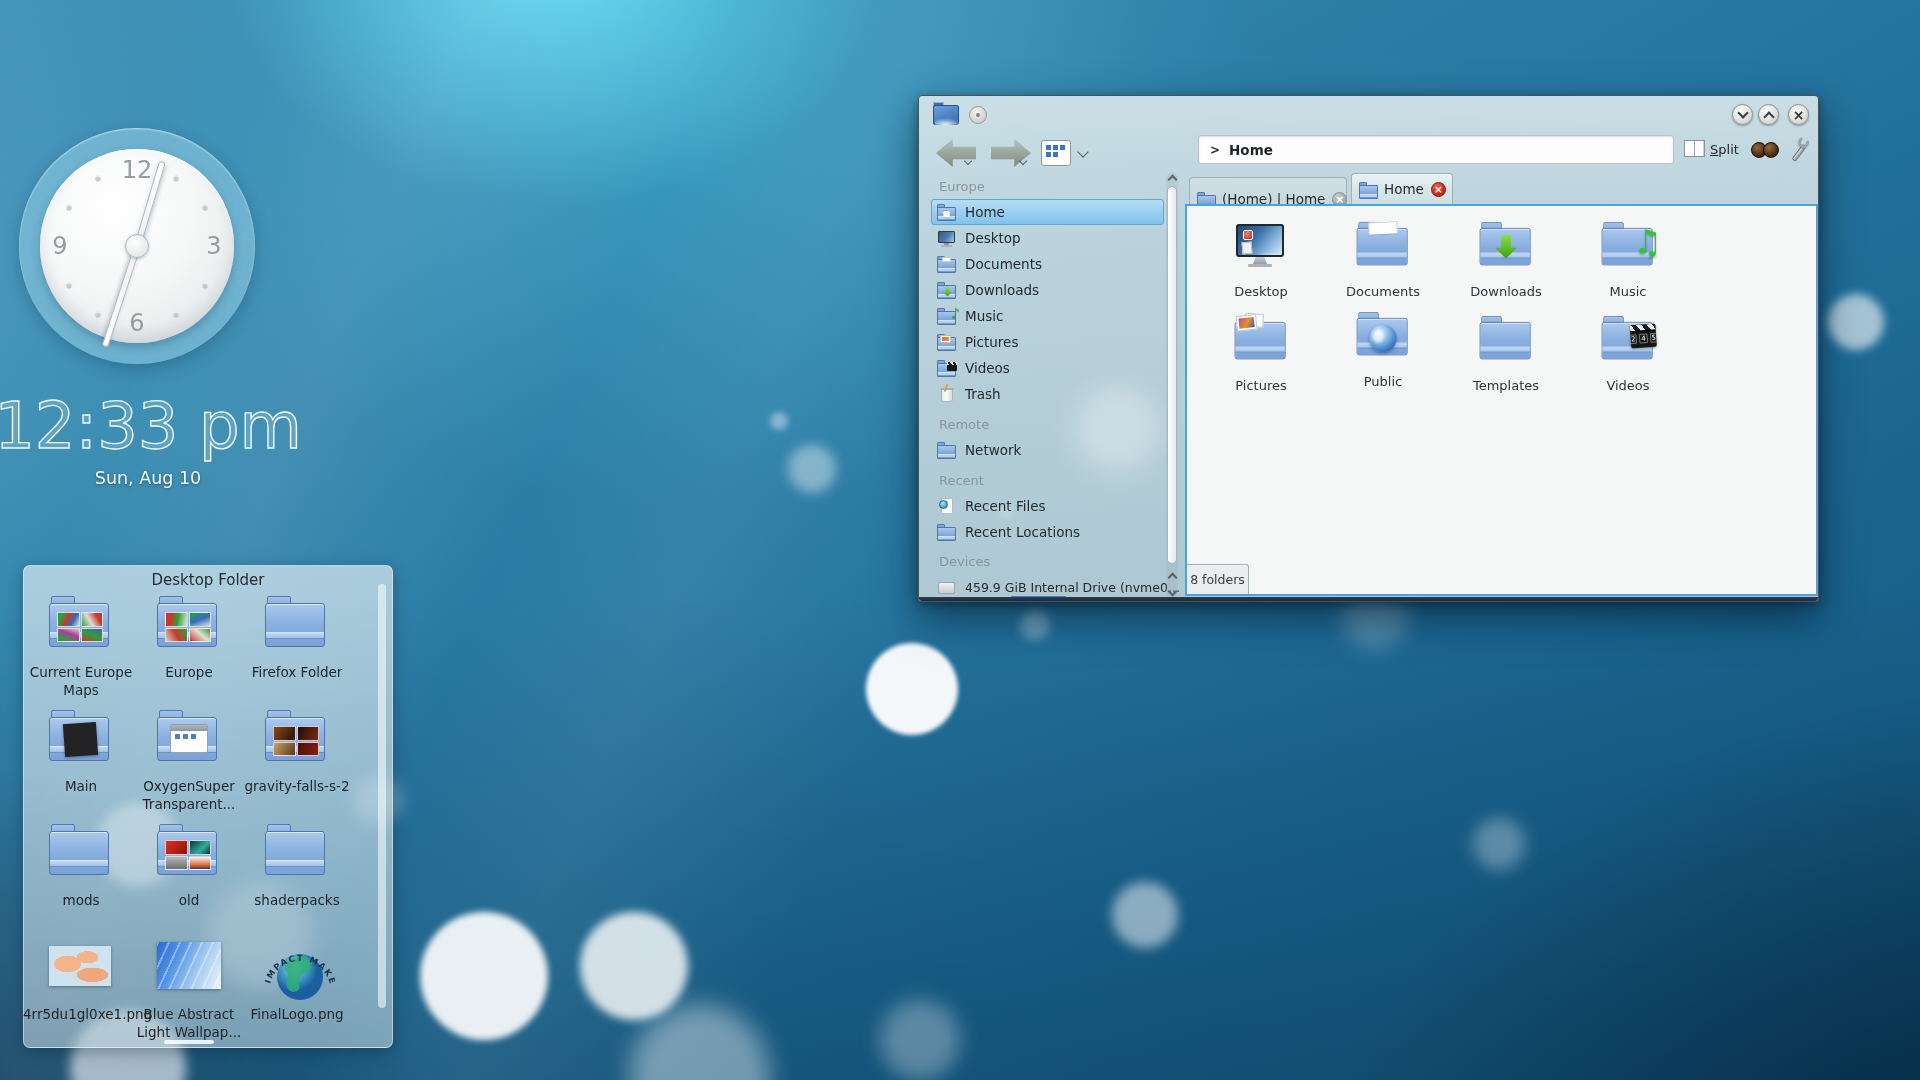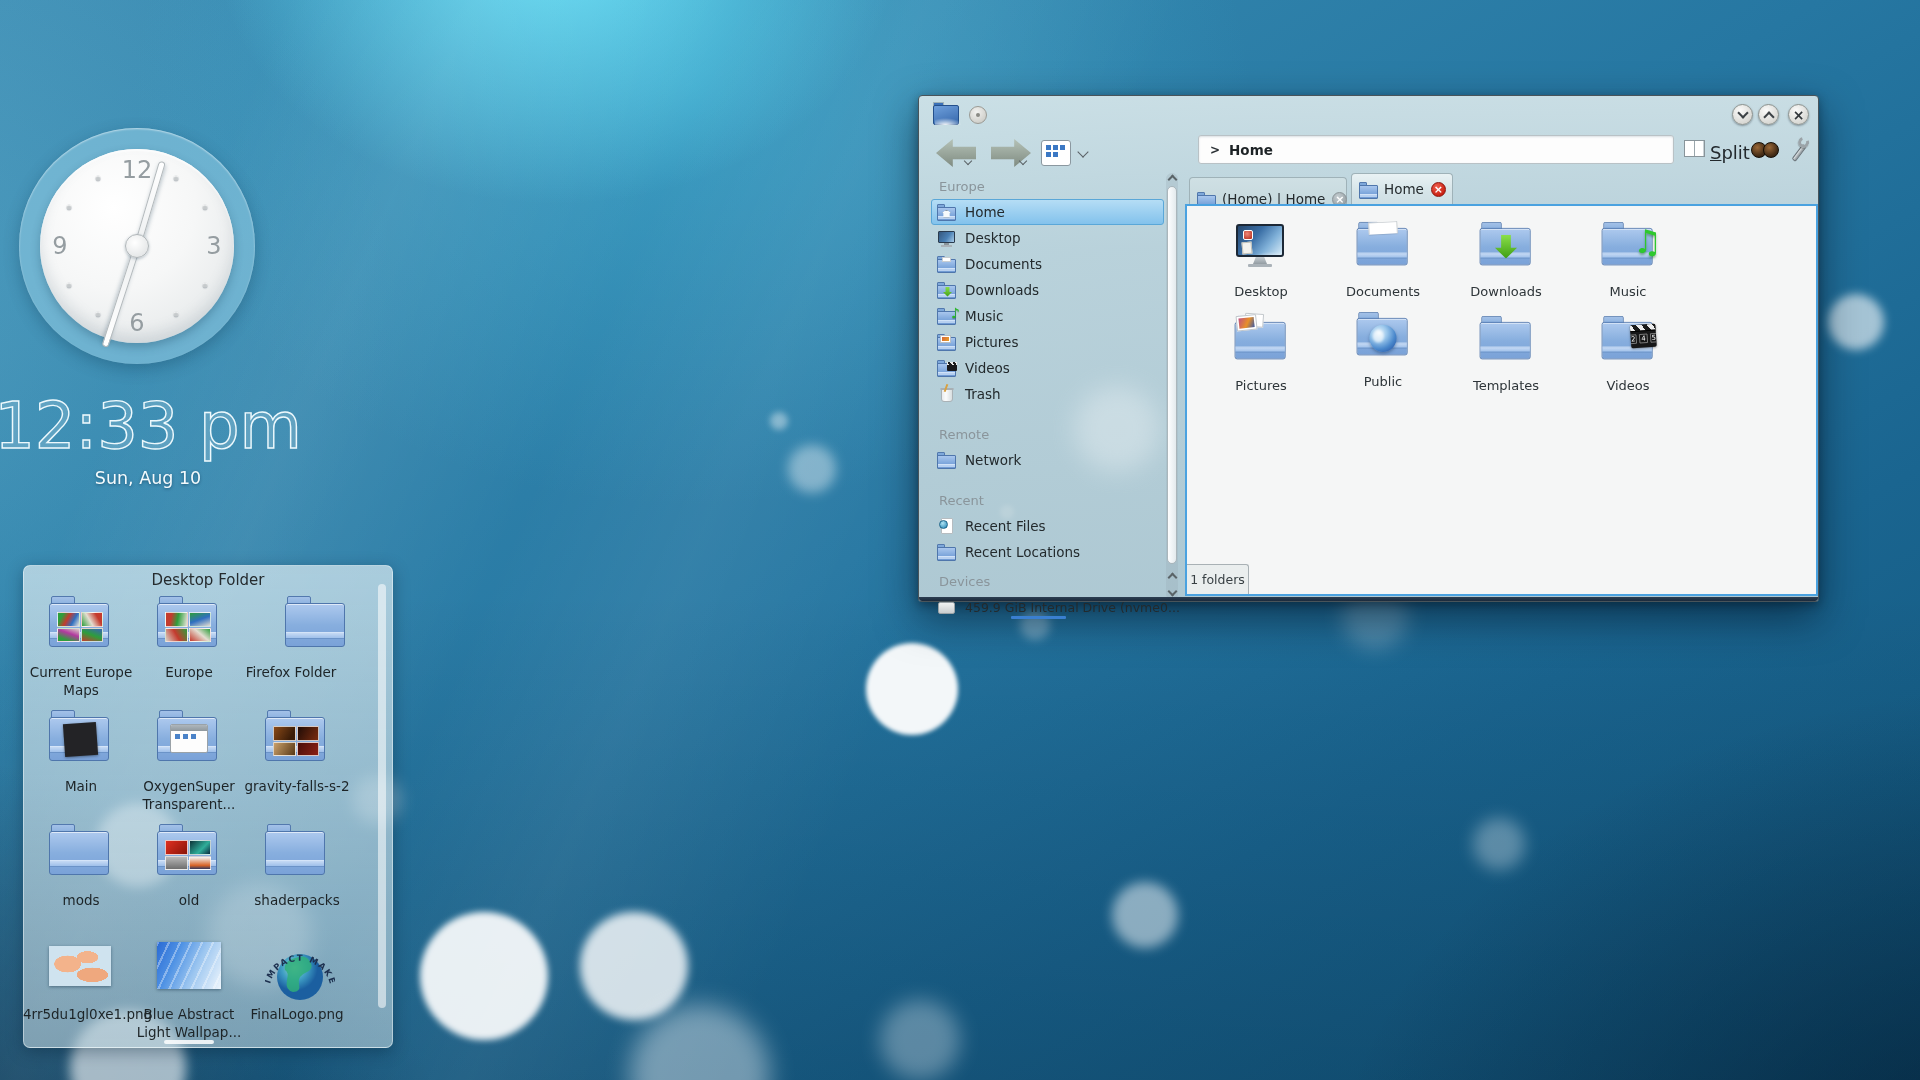--- a/index.html
+++ b/index.html
@@ -116,33 +116,33 @@
     border:1px solid #8b98a0; border-radius:3px; padding:4px 4px; display:flex; flex-wrap:wrap; gap:2px; align-content:flex-start;}
   .viewbtn i { width:5px; height:5px; background:#3b78c4; display:block; }
   .urlbar { position:absolute; left:279px; top:39px; width:476px; height:29px; background:#fdfdfd;
     border:1px solid #b9c2c6; border-radius:3px; box-shadow:inset 0 1px 2px rgba(120,140,150,.25);
     display:flex; align-items:center; }
   .urlbar .gt { font-size:12px; font-weight:bold; color:#2a3034; margin-left:11px; }
   .urlbar .crumb { font-size:13.5px; font-weight:bold; color:#1d2326; margin-left:9px; }
   .splitbox { position:absolute; left:765px; top:44px; width:21px; height:17px; background:#fff;
     border:1px solid #88949a; box-shadow:inset -1px 0 0 #c9d1d5; }
   .splitbox::after { content:''; position:absolute; left:9px; top:0; width:1px; height:100%; background:#9aa6ac; }
-  .splitlabel { position:absolute; left:791px; top:46px; font-size:18px; color:#23292d; }
+  .splitlabel { position:absolute; left:791px; top:46px; font-size:13px; color:#23292d; }
   .binoc { position:absolute; left:832px; top:44px; width:28px; height:19px; }
   .binoc::before, .binoc::after { content:''; position:absolute; top:2px; width:14px; height:14px; border-radius:50%;
     background:radial-gradient(circle at 38% 32%, #9a6838, #4a3018 60%, #201408); border:1px solid #150e06; }
   .binoc::before { left:0; } .binoc::after { right:0; }
   .wrench { position:absolute; left:868px; top:42px; width:26px; height:24px; transform:rotate(-15deg); }
   .wrench .hnd { position:absolute; left:2px; top:12px; width:19px; height:5px; background:linear-gradient(#e8ecee,#8a9196); border:1px solid #6a7278; border-radius:2px; transform:rotate(-38deg); }
   .wrench .hed { position:absolute; right:2px; top:0px; width:11px; height:11px; border:3.5px solid #9ba3a8; border-radius:50%; border-top-color:transparent; transform:rotate(40deg); box-shadow:0 1px 1px rgba(0,0,0,.25); }
 
   
   .places { position:absolute; left:12px; top:77px; width:233px; }
   .phead { margin:6px 0 0 8px; height:20px; font-size:13px; color:#8a959b; }
-  .phead.gap10 { margin-top:20px; } .phead.gap9 { margin-top:9px; }
+  .phead.gap10 { margin-top:10px; } .phead.gap9 { margin-top:9px; }
   .pitem { position:relative; height:26px; display:flex; align-items:center; font-size:13.5px; color:#232a2d; }
   .pitem.sel { background:linear-gradient(180deg,#b5ddf5,#83c2ec); border:1px solid #5aa7d8; border-radius:3px; }
   .pitem .pico { width:20px; height:19px; position:relative; margin-left:6px; flex:none; }
   .pitem.sel .pico { margin-left:5px; }
   .pitem span { margin-left:8px; white-space:nowrap; }
   .mfld { position:absolute; left:0; top:1px; width:19px; height:17px; }
   .mfld .t { position:absolute; left:0; top:0; width:8px; height:5px; background:#7ea8da; border:1px solid #5379ae; border-radius:1px 1px 0 0; }
   .mfld .b { position:absolute; left:0; top:3px; width:19px; height:14px; border-radius:1px;
     background:linear-gradient(180deg,#a9c7ee 0%,#7ea7dc 60%,#6f9ad2 100%); border:1px solid #4f76ac; }
   .mfld .r { position:absolute; left:1px; top:12px; width:17px; height:3px; background:#b7d0f0; border-top:1px solid #d0e2f8; }
@@ -294,21 +294,21 @@
             <div class="emb-grid">
       <div style="background:linear-gradient(100deg,#c43b2e 25%,#2e9e3c 55%,#e8e4da)"></div>
       <div style="background:linear-gradient(160deg,#2f9e3c,#2f6fc0 50%,#e3ddd0)"></div>
       <div style="background:linear-gradient(60deg,#d8d2c6,#c43b2e 50%,#2e9e3c)"></div>
       <div style="background:linear-gradient(220deg,#2e9e3c,#e3ddd0 45%,#c43b2e)"></div>
             </div>
           </div>
         </div>
     <div class="dw-label">Europe</div>
       </div>
-      <div class="dw-item" style="left: 221px; top: 28px; align-items: flex-end;">
+      <div class="dw-item" style="left: 221px; top: 28px;">
         <div class="dw-icon">
           <div class="fldr">
             <div class="tab"></div>
             <div class="bdy"></div>
             <div class="rdg"></div>
           </div>
         </div>
     <div class="dw-label">Firefox Folder</div>
       </div>
       <div class="dw-item" style="left: 5px; top: 142px;">
@@ -732,17 +732,17 @@
                   <b>2</b>
                   <b>4</b>
                   <b>5</b>
                 </div>
               </div>
             </div>
           </div>
     <div class="flabel">Videos</div>
         </div>
       </div>
-    <div class="status">1 folders</div>
+    <div class="status">8 folders</div>
   </div>
 
   <div class="win-bottom"></div>
 </div>
 
 </body></html>

